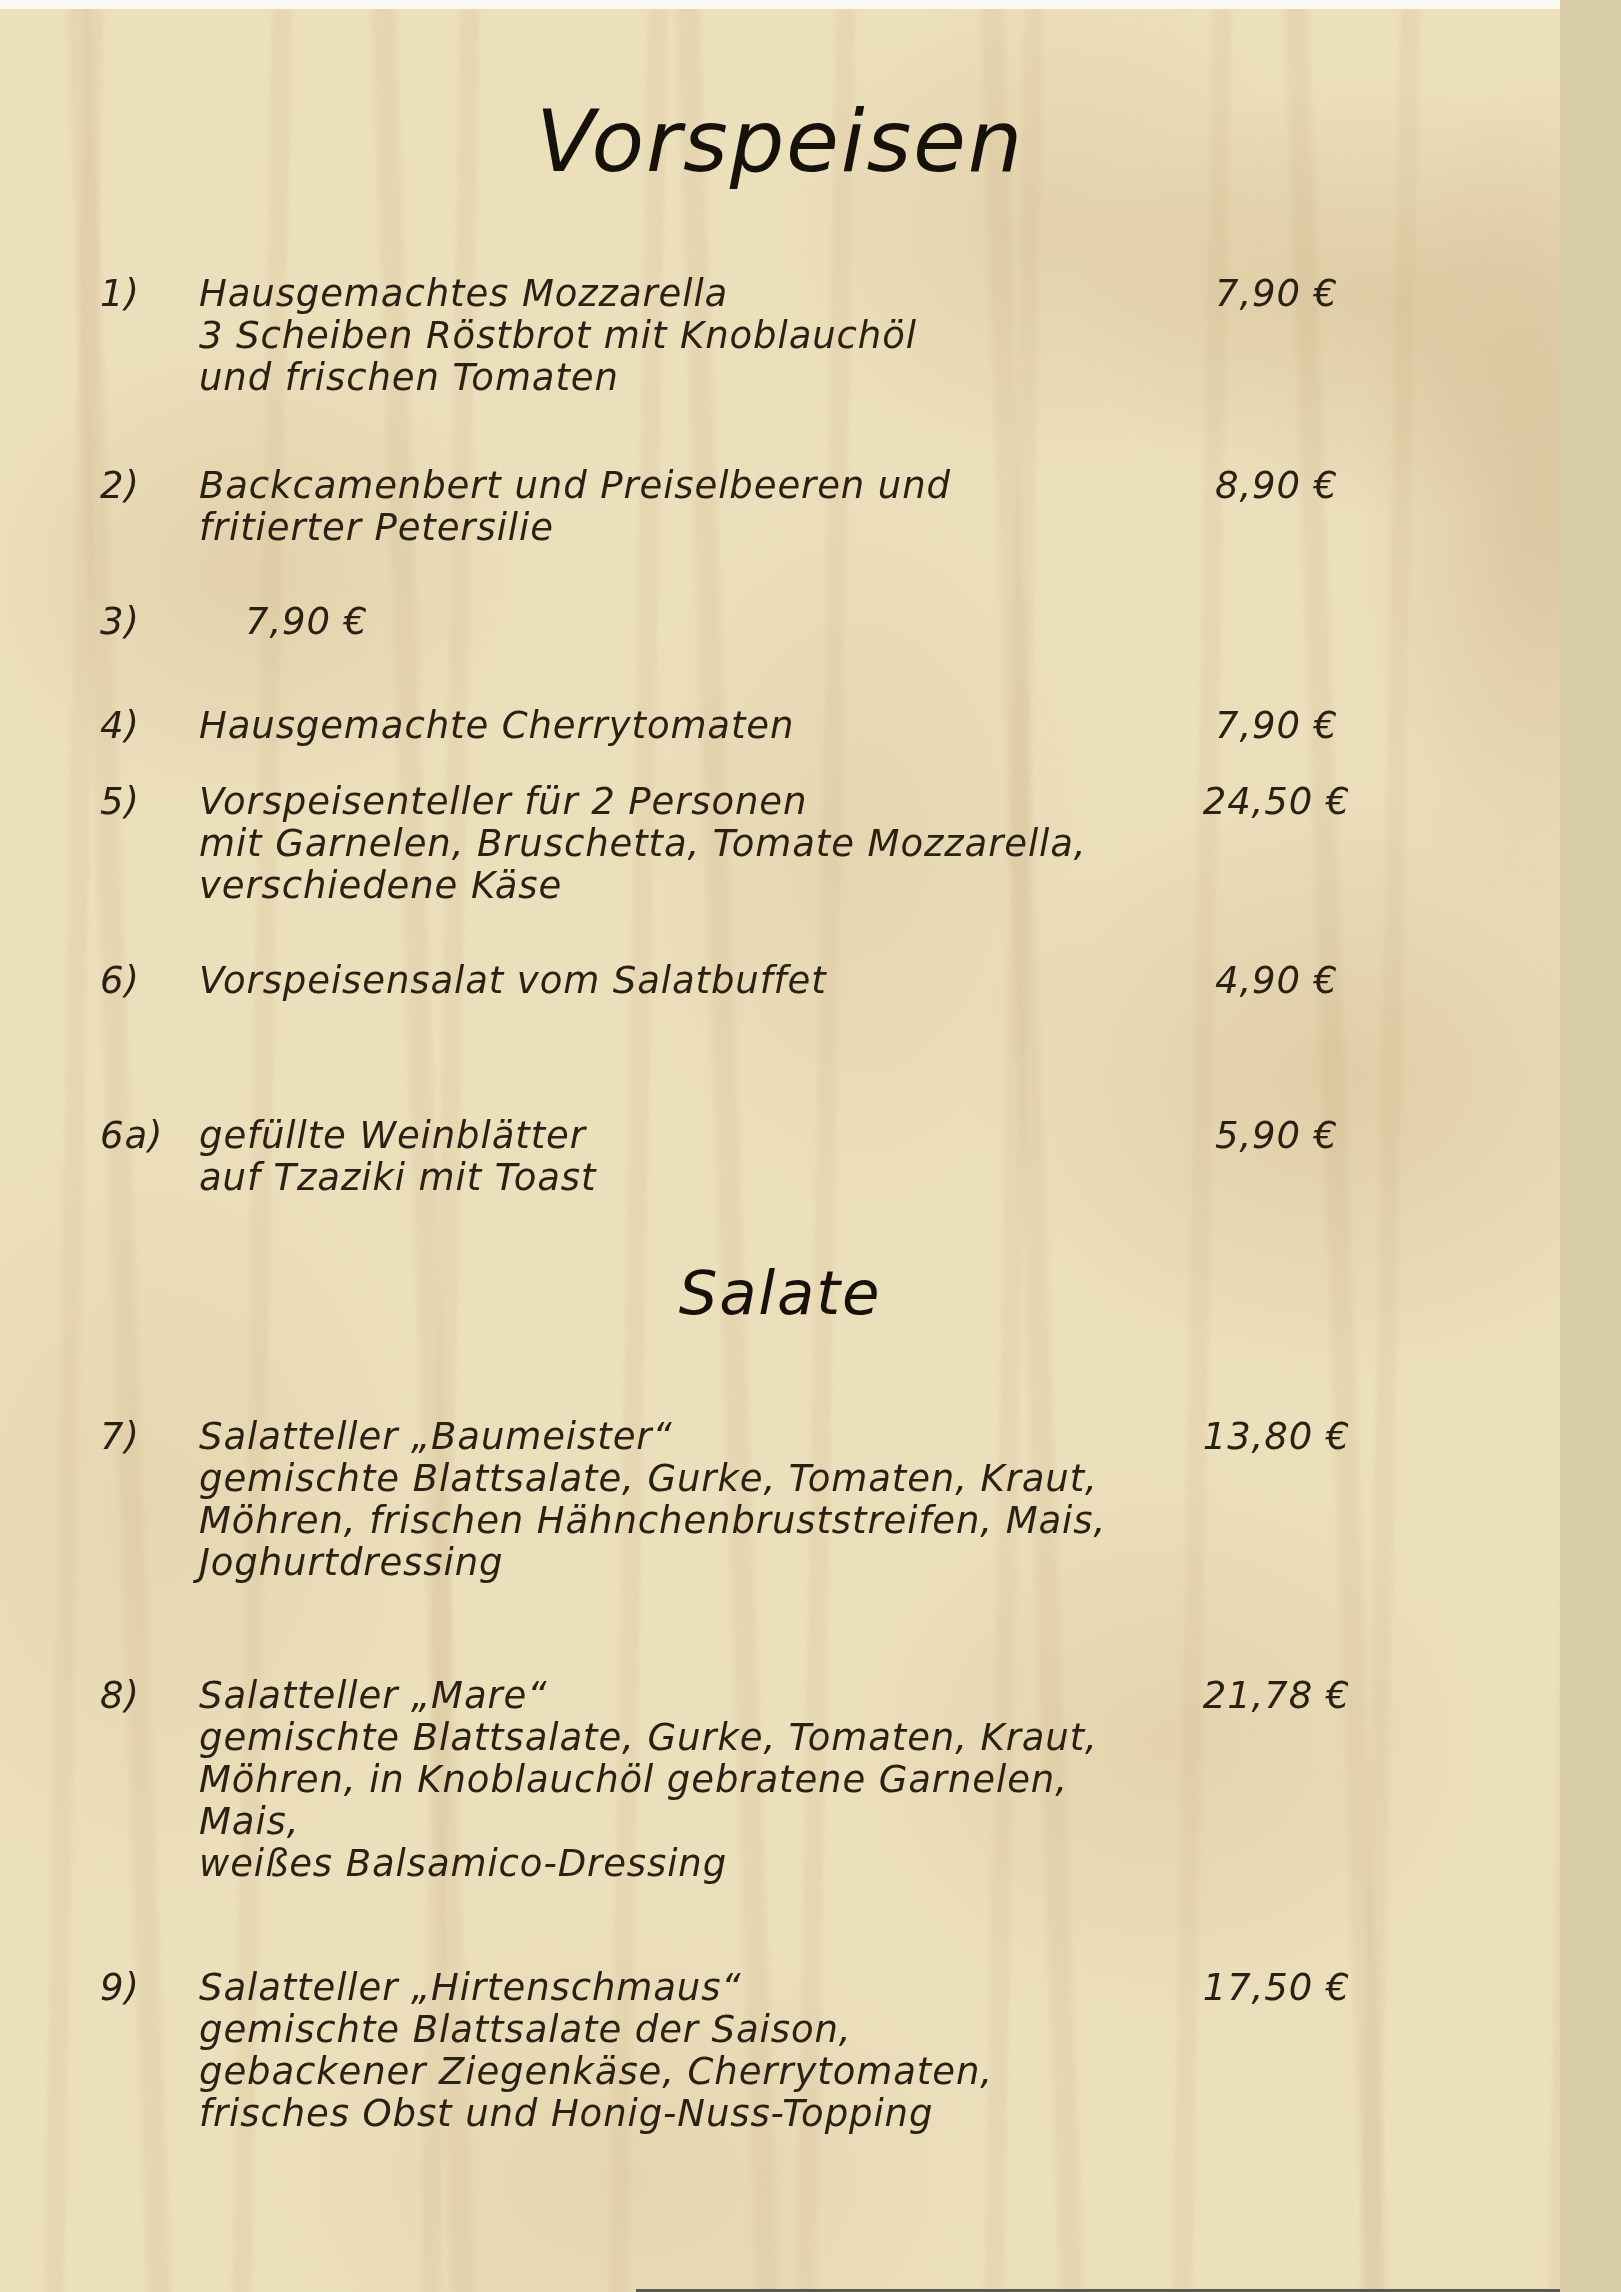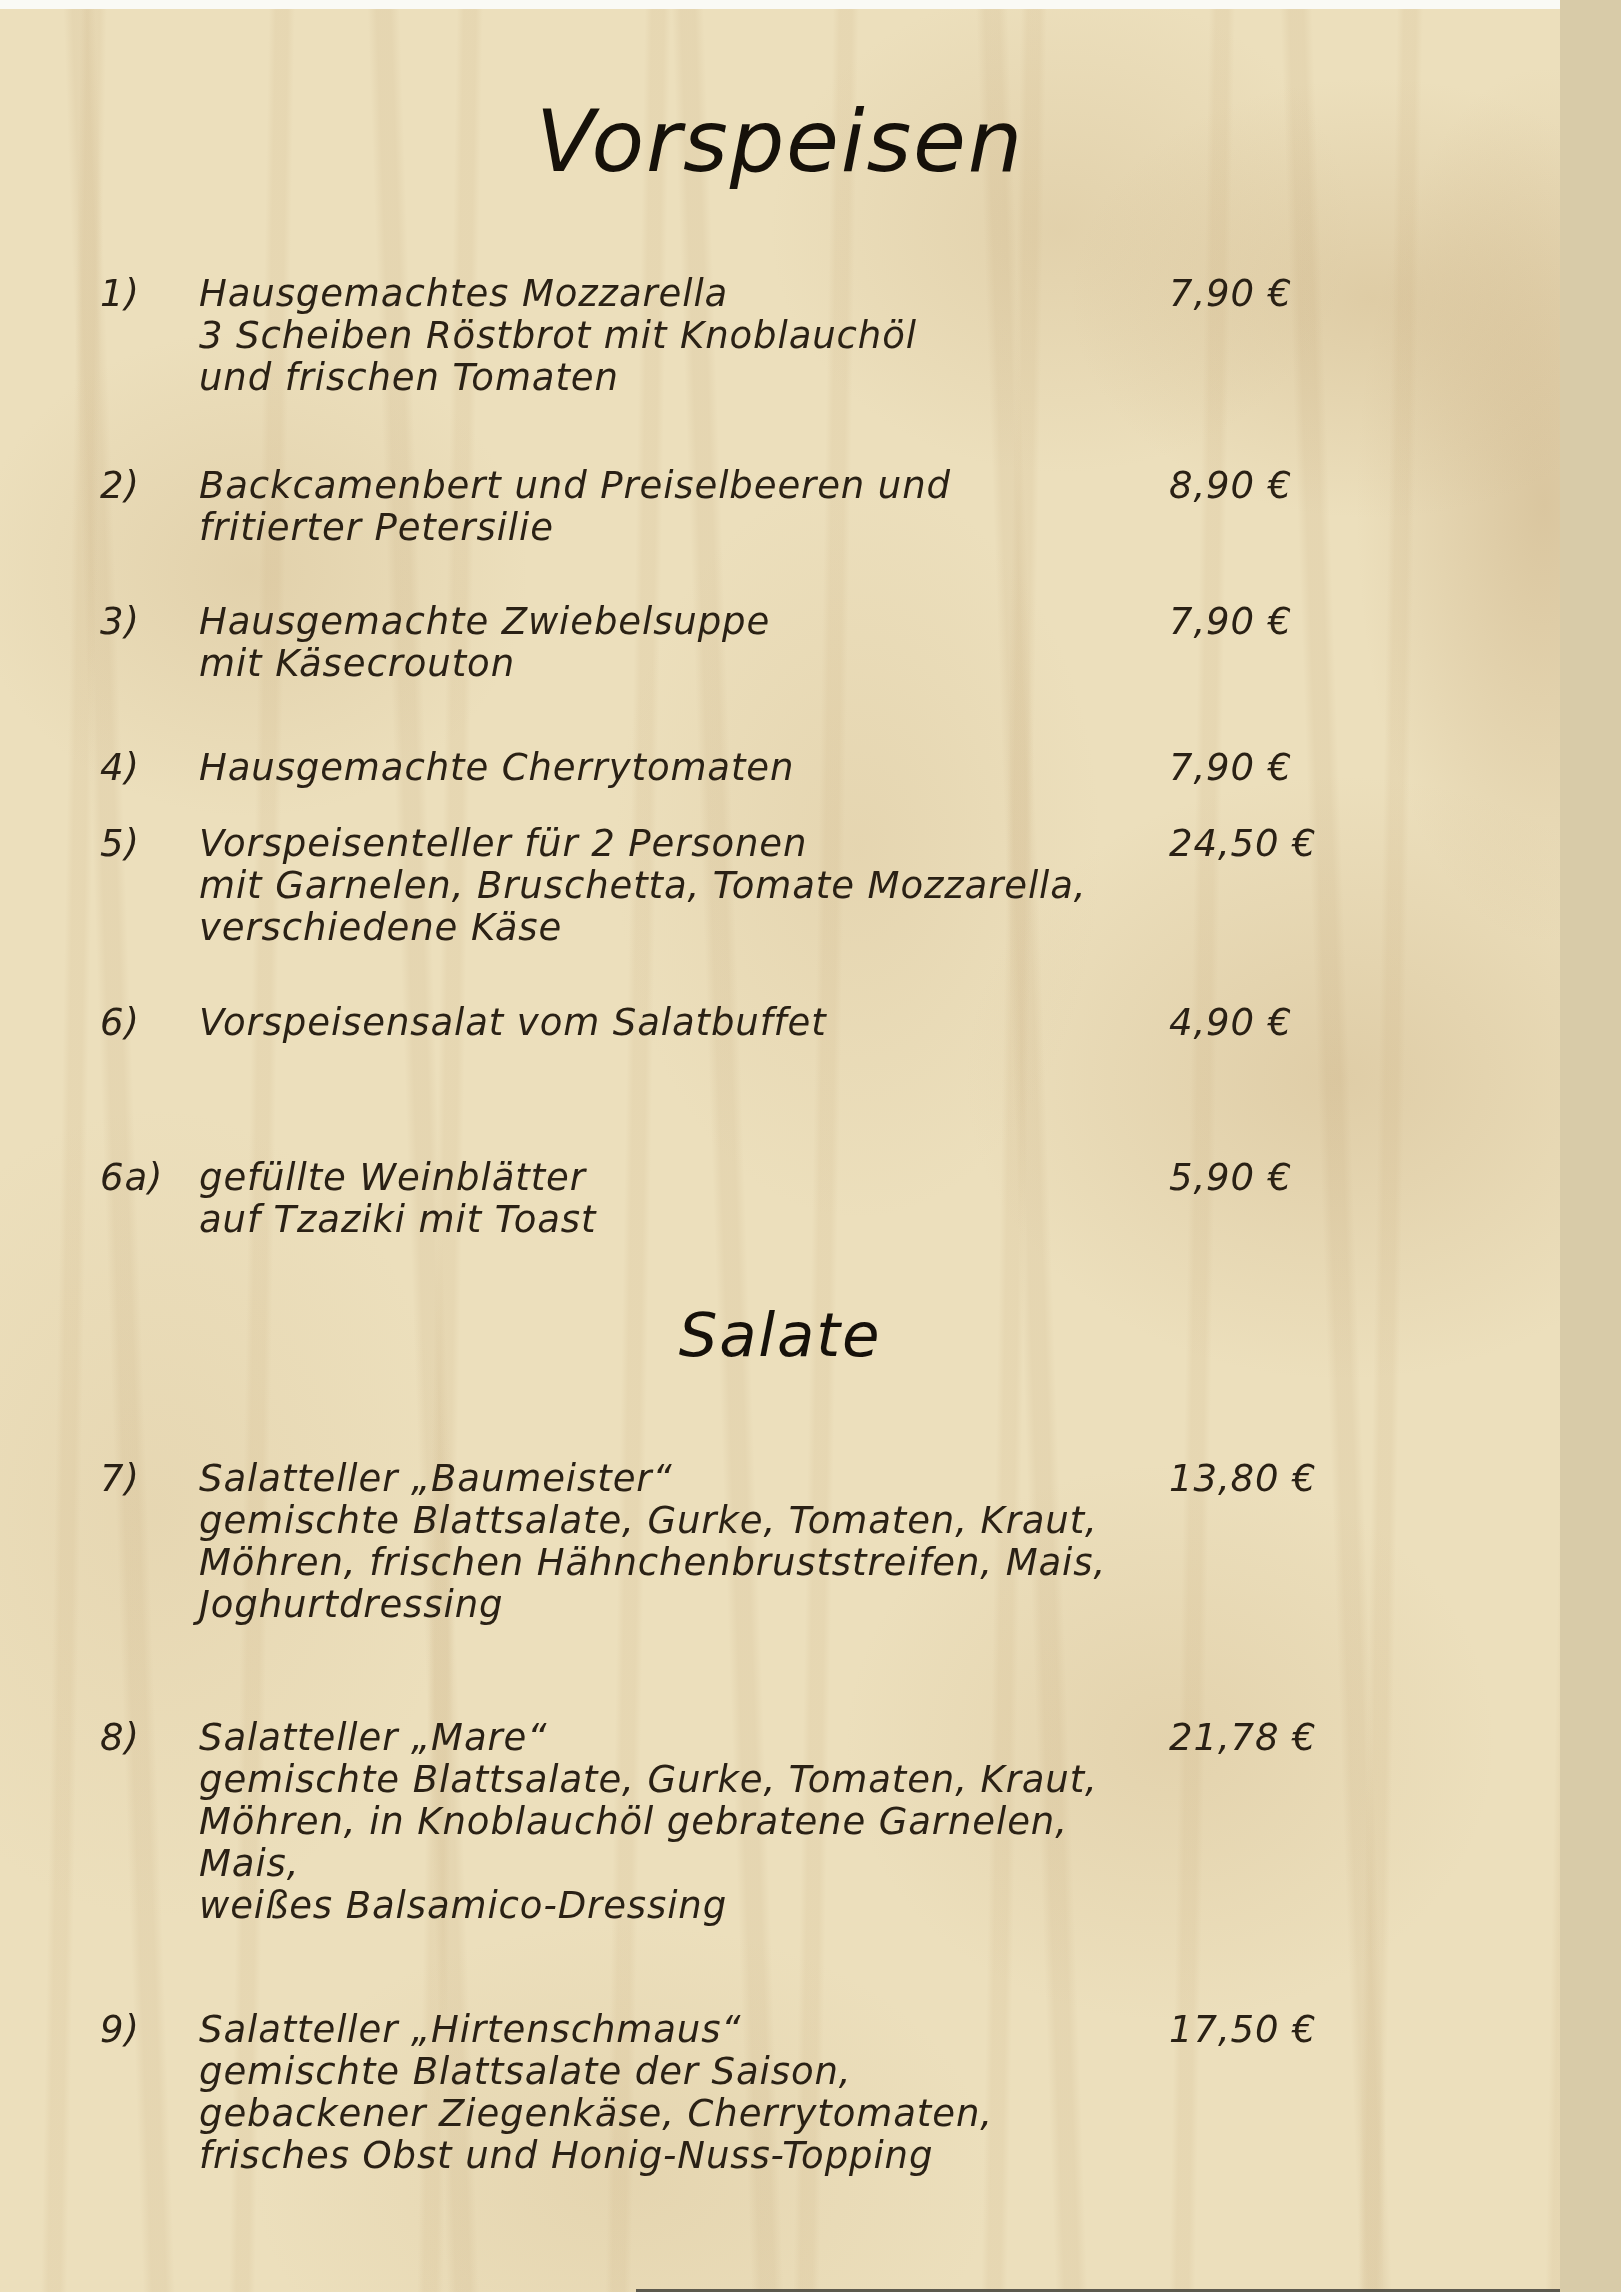--- a/index.html
+++ b/index.html
@@ -62,21 +62,21 @@
     display: flex;
     align-items: flex-start;
     padding-left: 100px;
     padding-right: 176px;
     font-size: 37px;
     line-height: 42px;
     letter-spacing: 0.9px;
   }
   .num { width: 99px; flex: 0 0 99px; }
   .txt { flex: 1 1 auto; }
-  .price { flex: 0 0 215px; text-align: left; white-space: nowrap; }
+  .price { flex: 0 0 215px; text-align: center; white-space: nowrap; }
 </style>
 </head>
 <body>
 
 <div class="page">
   <div class="edge-top"></div>
 
   <h1 class="menu-title t1">Vorspeisen</h1>
 
   <div class="item" style="margin-bottom:66px">
@@ -93,24 +93,20 @@
     <div class="num">2)</div>
     <div class="txt">
       <div class="name">Backcamenbert und Preiselbeeren und</div>
       <div class="desc">fritierter Petersilie</div>
     </div>
     <div class="price">8,90 €</div>
   </div>
 
   <div class="item" style="margin-bottom:62px">
     <div class="num">3)</div>
-    <div class="txt">
-      <div class="name">Hausgemachte Zwiebelsuppe</div>
-      <div class="desc">mit Käsecrouton</div>
-    </div>
     <div class="price">7,90 €</div>
   </div>
 
   <div class="item" style="margin-bottom:34px">
     <div class="num">4)</div>
     <div class="txt">
       <div class="name">Hausgemachte Cherrytomaten</div>
     </div>
     <div class="price">7,90 €</div>
   </div>

